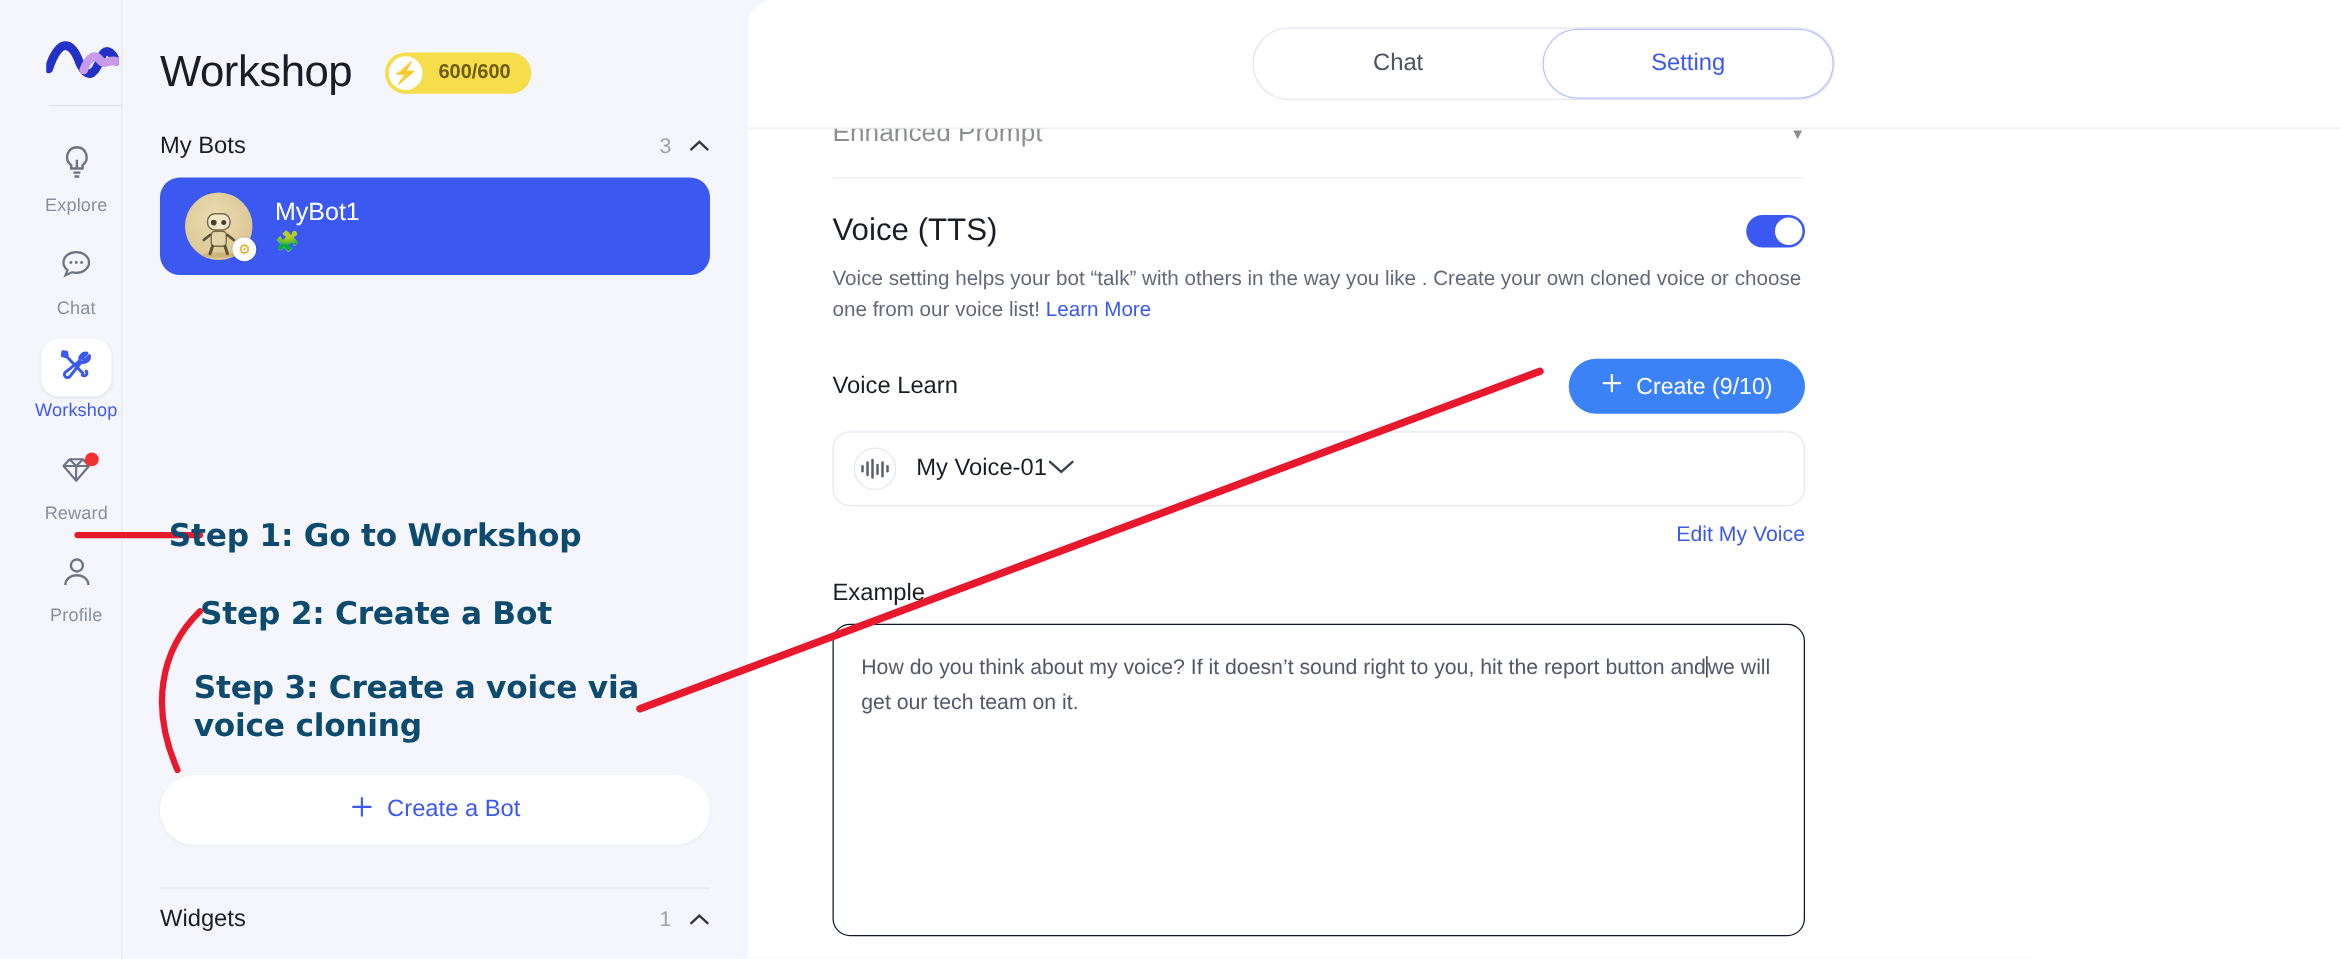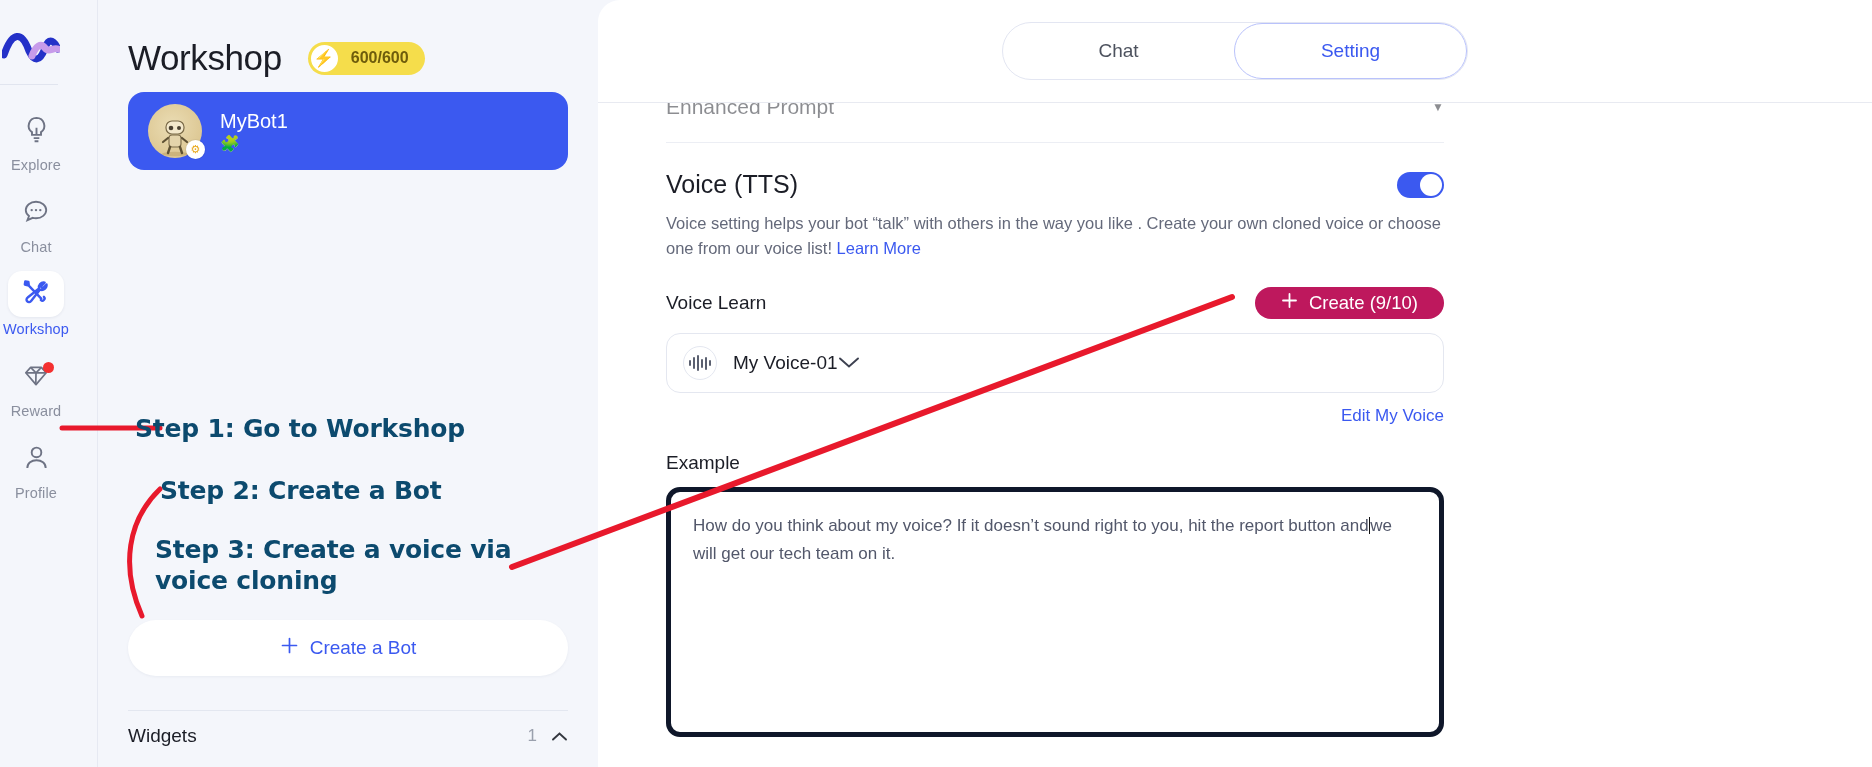--- a/index.html
+++ b/index.html
@@ -10,21 +10,21 @@
     font-family: "Liberation Sans", sans-serif;
     -webkit-font-smoothing: antialiased;
   }
   .app { position: relative; width: 1872px; height: 767px; display: flex; }
 
   
   .rail {
     width: 98px; height: 767px;
     background: #f4f6fb;
     border-right: 1px solid #e6e9f2;
-    display: flex; flex-direction: column; align-items: flex-start;
+    display: flex; flex-direction: column; align-items: flex-end;
     padding-top: 22px;
     flex: 0 0 98px;
     position: relative; z-index: 3;
   }
   .logo { width: 62px; height: 48px; display:flex; align-items:center; justify-content:center; }
   .rail-divider { width: 58px; height: 1px; background: #e1e5ef; margin: 14px 0 22px; }
   .rail-item {
     width: 72px; margin-bottom: 16px;
     display: flex; flex-direction: column; align-items: center; gap: 4px;
     cursor: pointer; position: relative;
@@ -166,21 +166,21 @@
   .switch::after {
     content:''; position:absolute; right: 2px; top: 2px;
     width: 22px; height: 22px; border-radius: 50%; background:#fff;
   }
   .voice-desc { margin-top: 12px; font-size: 16.5px; line-height: 1.52; color: #64697a; max-width: 790px; }
   .link { color: #3b59f0; cursor: pointer; }
 
   .vl-row { margin-top: 26px; display:flex; align-items:center; justify-content:space-between; }
   .vl-label { font-size: 19px; color: #1b1d26; }
   .create-btn {
-    height: 32px; padding: 0 26px; border-radius: 22px; background: #be185d;
+    height: 44px; padding: 0 26px; border-radius: 22px; background: #3b82f6;
     color:#fff; font-size: 18.5px; display:flex; align-items:center; gap:11px;
     cursor: pointer; border: none;
   }
   .voice-select {
     margin-top: 14px; height: 60px; border-radius: 14px; border: 1px solid #e4e7f0;
     display: flex; align-items: center; padding: 0 22px 0 16px; cursor: pointer;
     justify-content: flex-start;
   }
   .vs-left { display:flex; align-items:center; gap: 16px; }
   .wave-ico {
@@ -188,21 +188,21 @@
     display:flex; align-items:center; justify-content:center; gap:2px;
   }
   .wave-ico i { display:block; width: 2px; background:#5b6070; border-radius:1px; }
   .vs-name { font-size: 19px; color: #1b1d26; }
   .chev { color:#3d4150; font-size: 19px; }
 
   .edit-voice { margin-top: 13px; text-align: right; font-size: 17px; color: #3b59f0; cursor:pointer; }
 
   .example-label { margin-top: 26px; font-size: 19px; color: #1b1d26; }
   .example-box {
-    margin-top: 13px; border: 5px solid #0f172a; border-radius: 14px;
+    margin-top: 13px; border: 1px solid #0f172a; border-radius: 14px;
     height: 250px; padding: 20px 22px; font-size: 17px; color: #52576a;
     line-height: 1.62; cursor: text;
   }
   .caret-bar { display:inline-block; width:1.5px; height:17px; background:#111; vertical-align:-3px; }
 
   
   .anno { position: absolute; inset: 0; pointer-events: none; z-index: 40; }
   .anno-txt {
     position: absolute; color: #0c4a6e; font-weight: 700;
     font-family: "DejaVu Sans", sans-serif;
@@ -285,20 +285,31 @@
   <div class="workshop">
     <div class="ws-head">
       <div class="ws-title">Workshop</div>
       <div class="energy">
         <span class="energy-bolt">⚡</span>
         <span class="energy-txt">600/600</span>
       </div>
     </div>
 
 
+    <div class="section-row">
+      <span class="section-name">My Bots</span>
+      <span class="section-right">
+        <span class="section-count">3</span>
+        <span class="caret-up">
+          <svg width="17" height="11" viewBox="0 0 17 11" fill="none" stroke="#33373f" stroke-width="1.9" stroke-linecap="round">
+              <path d="M2 8.5 8.5 2.5 15 8.5"></path>
+            </svg>
+        </span>
+      </span>
+    </div>
 
     <div class="bot-row">
       <div class="bot-ava-wrap">
         <div class="bot-ava">
           <svg width="42" height="44" viewBox="0 0 42 44">
             <ellipse cx="21" cy="40" rx="13" ry="2.2" fill="#b59a5d" opacity=".45"></ellipse>
             <rect x="12" y="7" width="18" height="13" rx="6" fill="#f3e8cb" stroke="#7a6a48" stroke-width="1.2"></rect>
             <circle cx="17" cy="14" r="2.3" fill="#4a4030"></circle>
             <circle cx="25" cy="14" r="2" fill="#4a4030"></circle>
             <rect x="15" y="21" width="12" height="12" rx="3" fill="#e4d4ab" stroke="#7a6a48" stroke-width="1.1"></rect>

